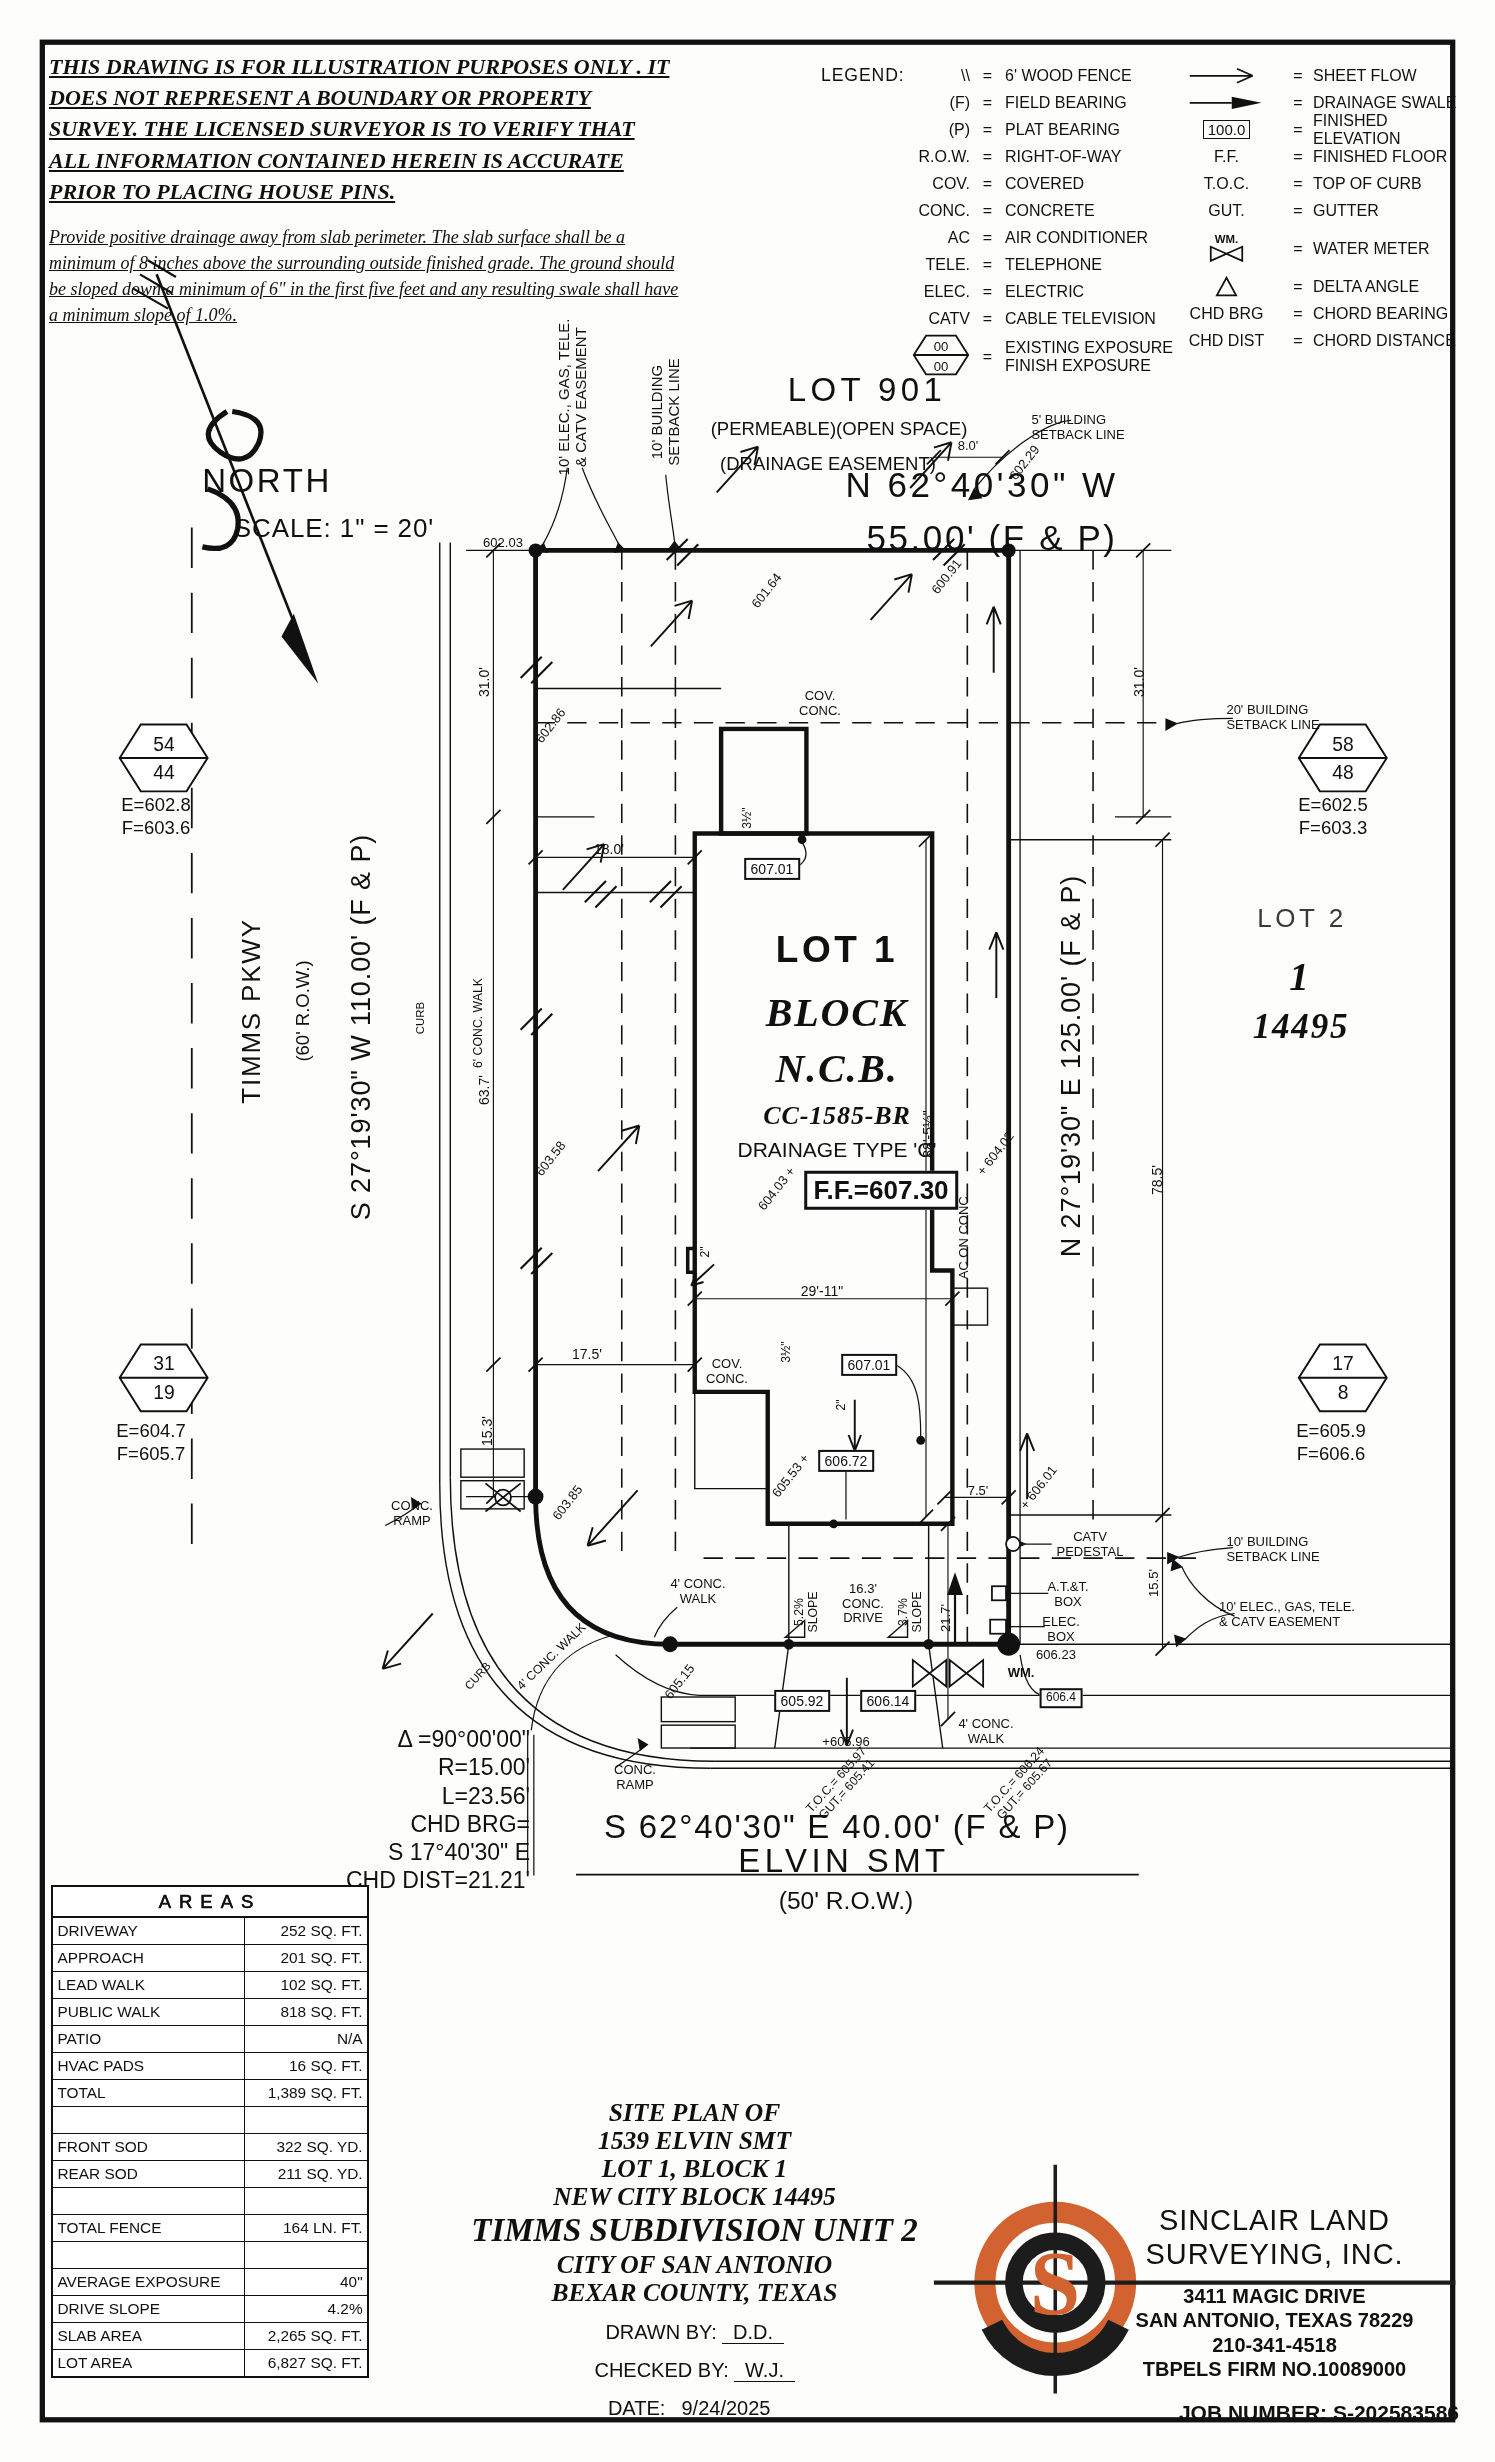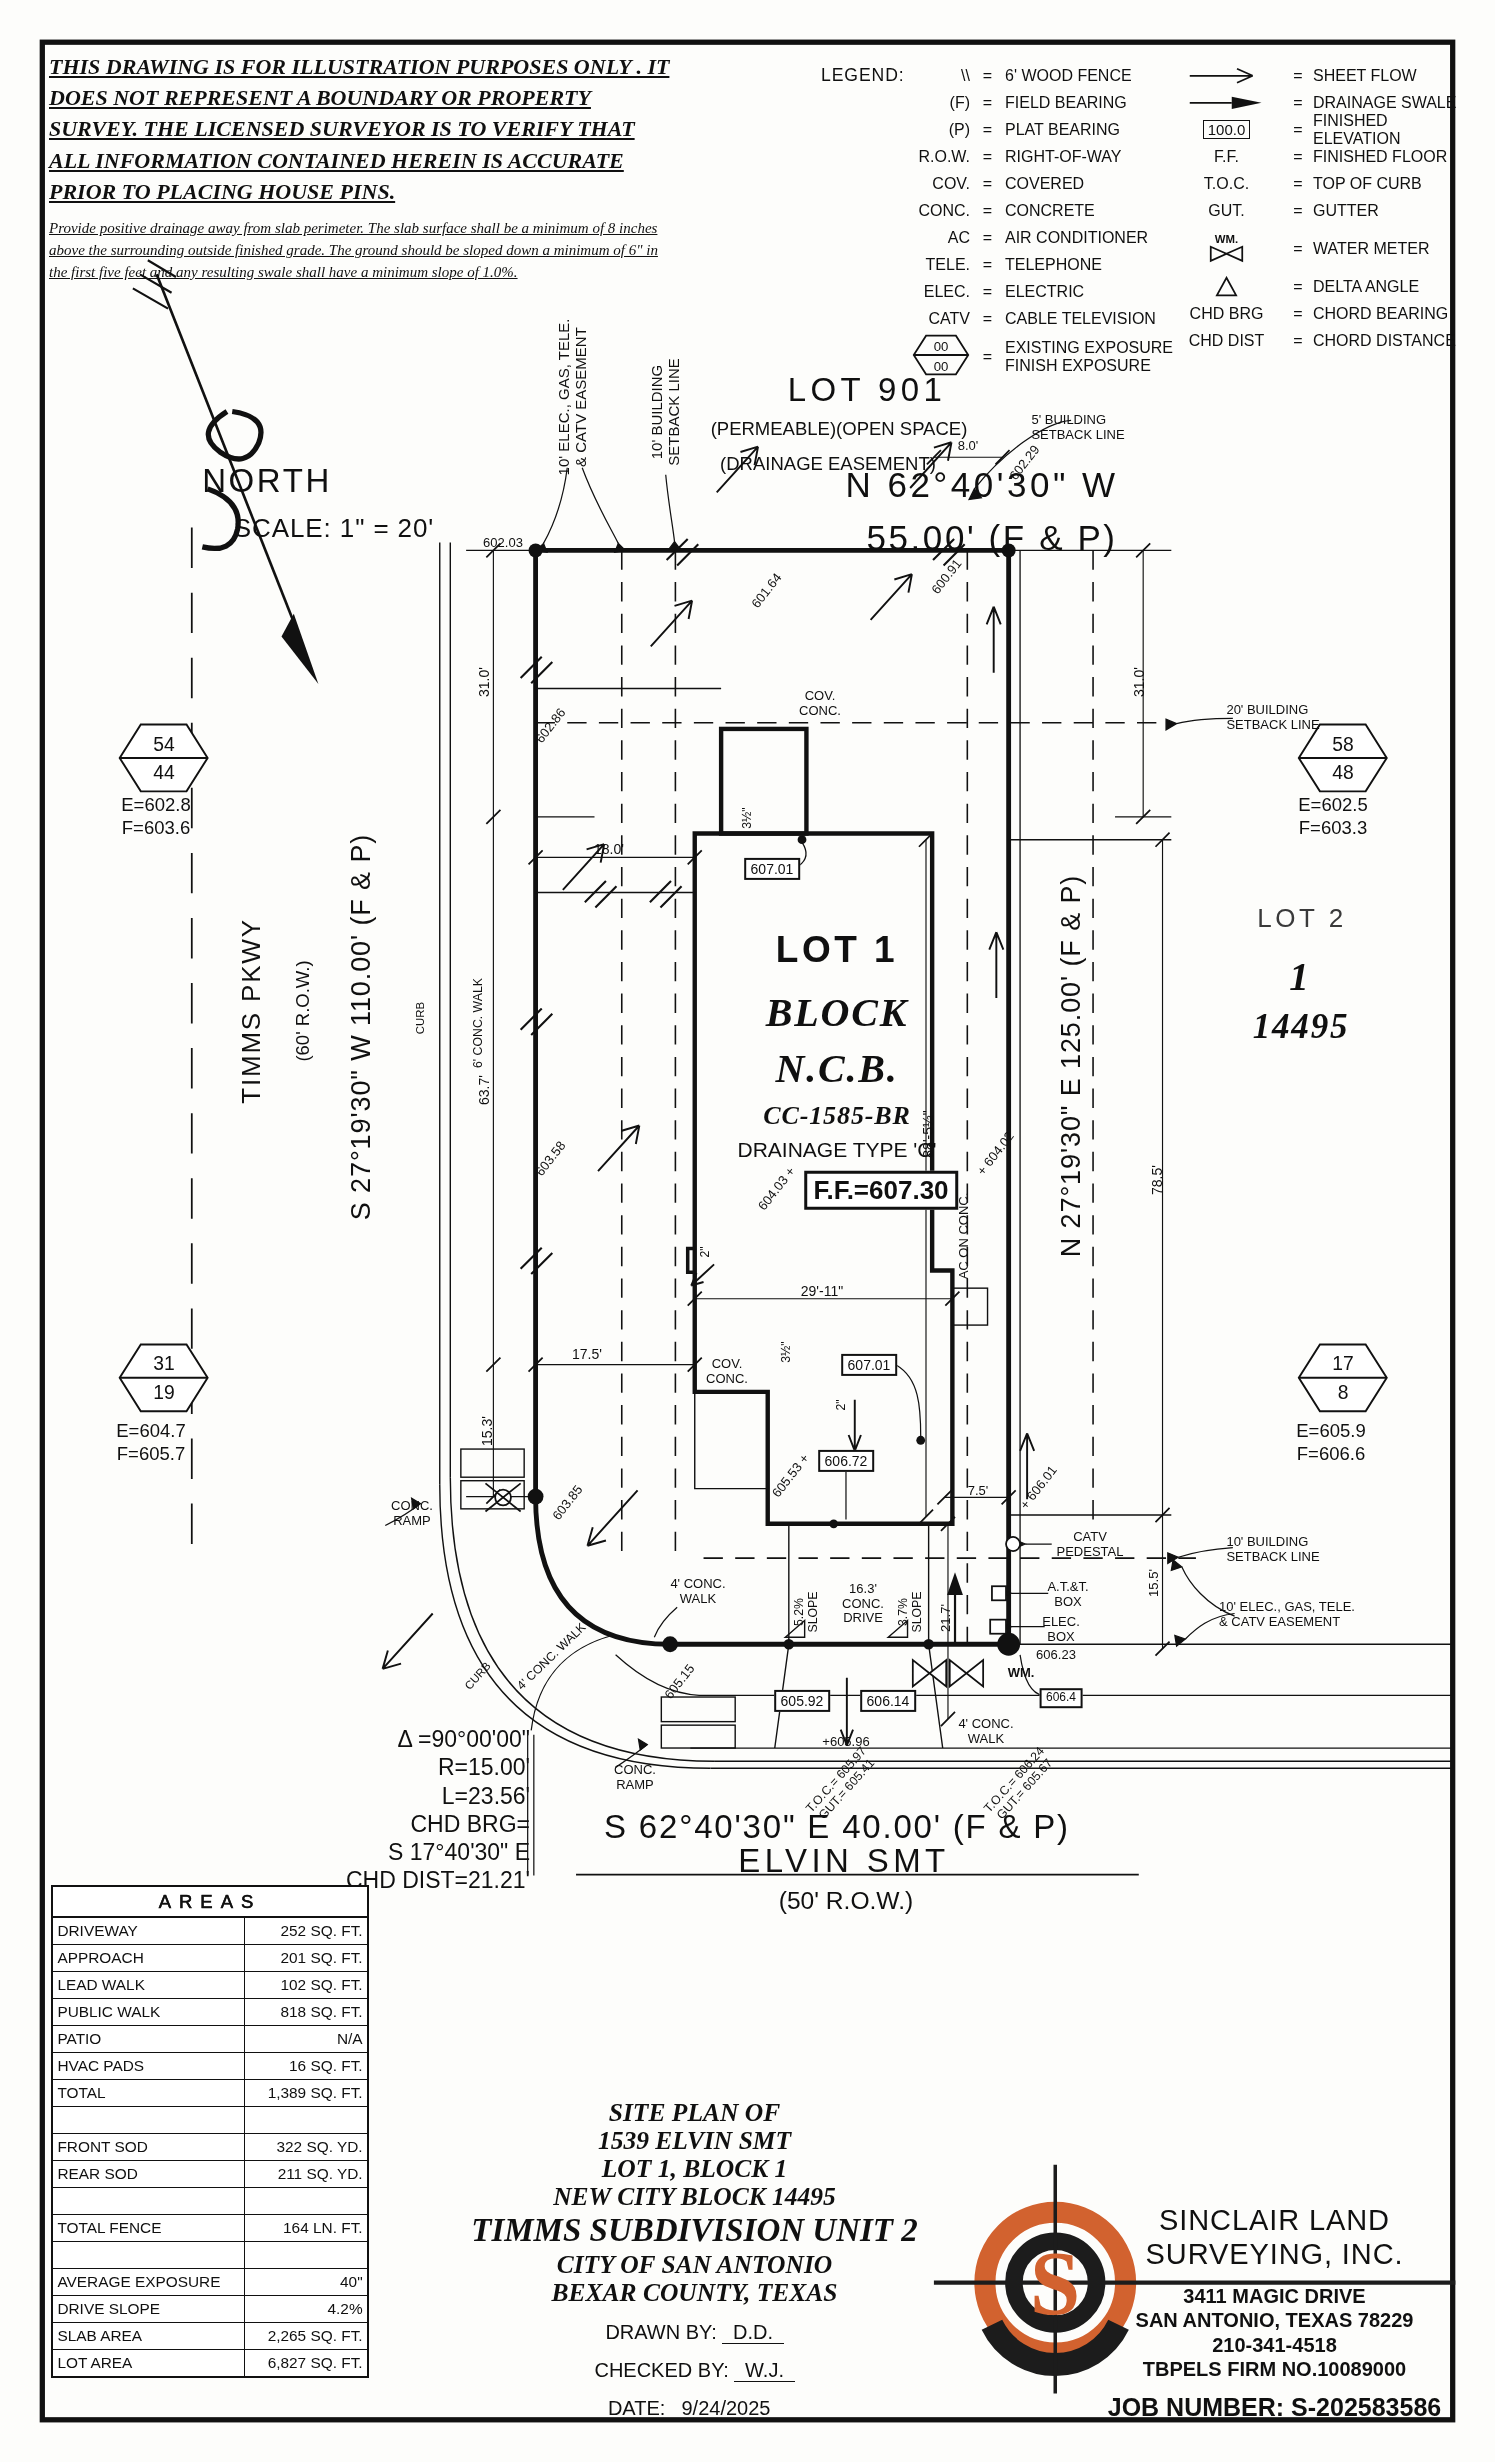--- a/index.html
+++ b/index.html
@@ -7,21 +7,21 @@
         font-family:"Liberation Sans",sans-serif;color:#101010;}
   svg.plan{position:absolute;left:0;top:0;}
   .lbl{position:absolute;white-space:pre-line;text-align:center;line-height:1.13;color:#101010;}
   .lbl.bx{border:2.2px solid #111;background:#fff;padding:0 4.4px;line-height:1.3;}
   .lbl.bx2{border:3.5px solid #111;background:#fff;padding:0 6.2px;line-height:1.25;}
   .lbl.alL{text-align:left;}
   
   .disclaimer{position:absolute;left:49px;top:51px;width:630px;font-family:"Liberation Serif",serif;
       font-style:italic;}
   .disclaimer .p1{font-size:22px;line-height:1.42;text-decoration:underline;font-weight:600;}
-  .disclaimer .p2{font-size:15px;line-height:1.45;text-decoration:underline;margin-top:11px;font-family:Liberation Serif, serif;}
+  .disclaimer .p2{font-size:18px;line-height:1.45;text-decoration:underline;margin-top:17px;font-family:Liberation Serif, serif;}
   
   .legend-title{position:absolute;left:821px;top:65px;font-size:17.6px;letter-spacing:0.9px;}
   .lgcol{position:absolute;display:flex;flex-direction:column;}
   .lg-row{display:flex;align-items:center;height:27px;font-size:16px;}
   .lg-row.tall{height:49px;}
   .lg-sym{text-align:right;flex:none;}
   .lg-eq{flex:none;text-align:center;}
   .lg-lab{white-space:pre-line;line-height:1.1;}
   .lg-box{border:1.8px solid #111;padding:0 3.5px;font-size:15px;}
   #legend-left .lg-sym{width:84px;}  #legend-left .lg-eq{width:35px;}
@@ -44,21 +44,21 @@
       font-family:"Liberation Serif",serif;font-style:italic;font-weight:700;}
   .tblock .t1{font-size:25.5px;line-height:1.0;margin-bottom:2.6px;}
   .tblock .t5{font-size:33px;margin:1.8px 0 2.6px 0;}
   .tblock .sig{font-family:"Liberation Sans",sans-serif;font-style:normal;font-weight:400;
       font-size:20px;margin-top:15px;}
   .tblock .sig u{text-decoration:none;border-bottom:1.8px solid #111;padding:0 10.6px;}
   
   .sblock{position:absolute;left:1090px;top:2203px;width:369px;text-align:center;}
   .sblock .n{font-size:29px;line-height:1.18;letter-spacing:0.9px;}
   .sblock .a{font-size:20px;line-height:1.22;font-weight:700;}
-  .sblock .j{font-size:25px;margin-top:12px;font-weight:700;}
+  .sblock .j{font-size:21px;margin-top:20px;font-weight:700;text-align:right;}
   .logo-s{position:absolute;left:1055px;top:2283px;transform:translate(-50%,-50%);
       font-family:"Liberation Serif",serif;font-weight:700;font-size:91px;color:#d2622f;}
 </style>
 </head>
 <body>
 
 <div class="page">
 
   <svg class="plan" width="1495" height="2462" viewBox="0 0 1700 2800">
 

